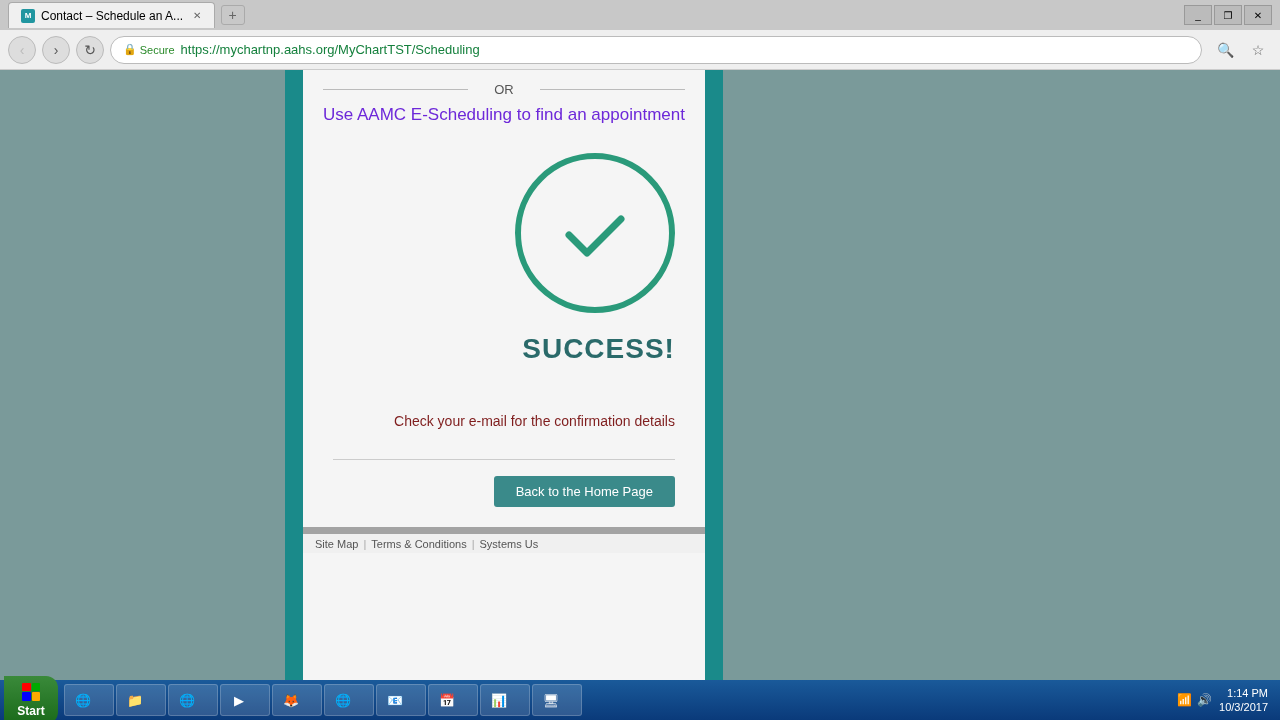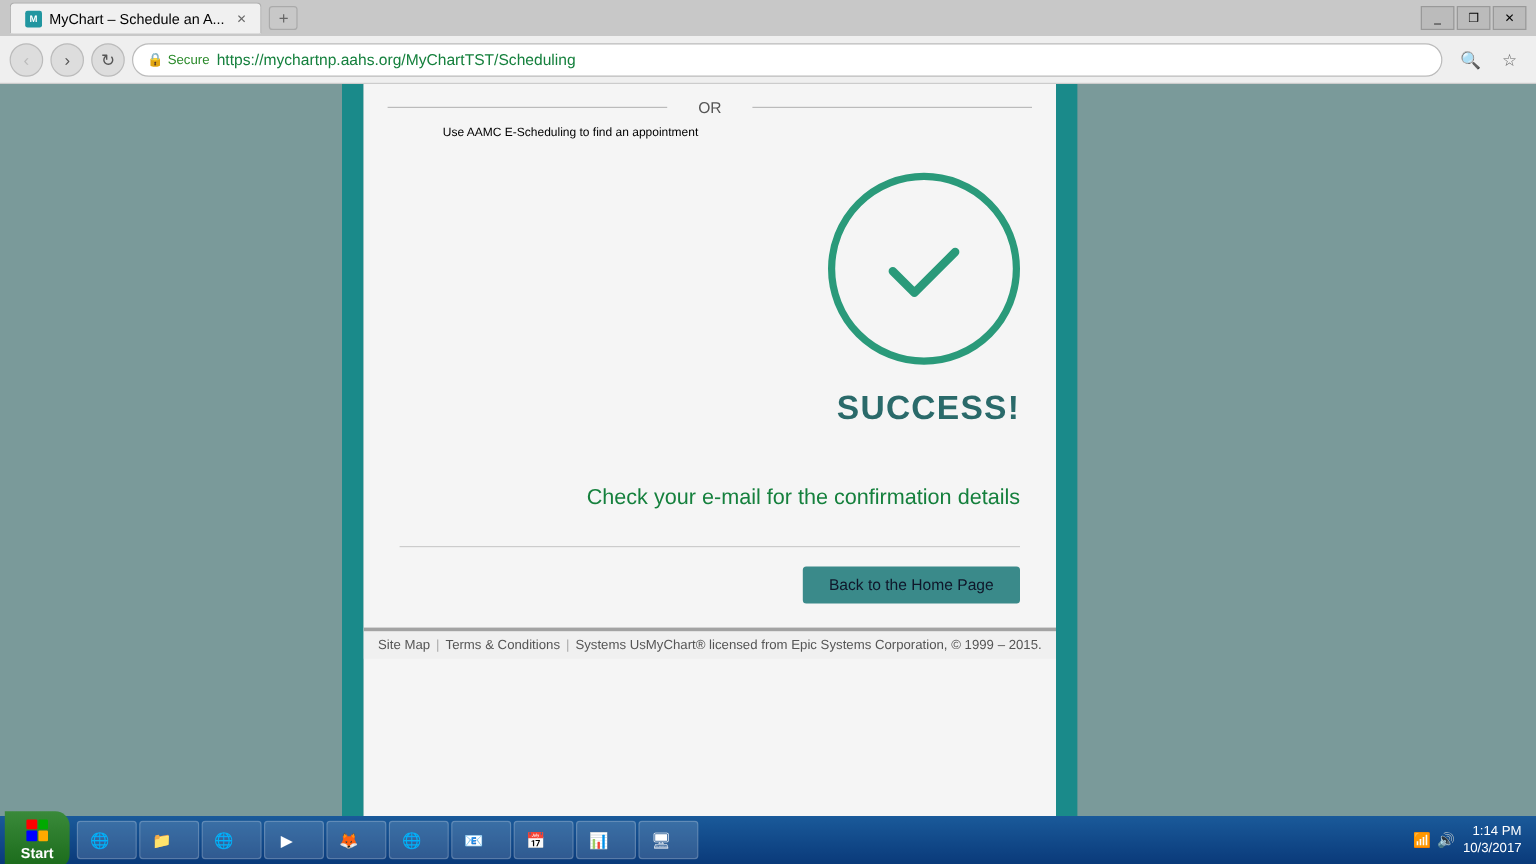--- a/index.html
+++ b/index.html
@@ -179,24 +179,23 @@
       flex: 1;
       height: 1px;
       background: #bbb;
     }
     .or-text {
       font-size: 13px;
       color: #555;
     }
 
     .e-scheduling-text {
-      font-size: 10px;
-      color: #000000;
+      font-size: 17px;
+      color: #6d28d9;
       margin-top: 4px;
-      margin-left: 46px;
     }
 
     
     .success-area {
       flex: 1;
       display: flex;
       flex-direction: column;
       align-items: flex-end;
       justify-content: center;
       padding: 20px 30px 20px;
@@ -230,35 +229,35 @@
     .confirmation-text {
       text-align: center;
       font-size: 14px;
       color: #444;
       line-height: 1.6;
       margin-bottom: 8px;
     }
 
     .email-text {
       text-align: center;
-      font-size: 18px;
-      color: #15803d;
+      font-size: 14px;
+      color: #7f1d1d;
       margin-bottom: 30px;
     }
 
     .divider-line {
       width: 100%;
       height: 1px;
       background: #ccc;
       margin-bottom: 16px;
     }
 
     .home-btn {
       background: #3a8a8a;
-      color: #0f172a;
+      color: #ffffff;
       border: none;
       padding: 8px 22px;
       font-size: 13px;
       cursor: pointer;
       border-radius: 3px;
     }
     .footer-sep {
       color: #aaa;
     }
 
@@ -379,21 +378,21 @@
       flex: 1;
       background: #7a9a9a;
     }
   </style>
 </head>
 <body>
 
 <div class="title-bar">
   <div class="tab">
     <div class="tab-favicon">M</div>
-    <span>MyChart – Schedule an A...</span>
+    <span>Contact – Schedule an A...</span>
     <span class="tab-close">✕</span>
   </div>
   <div class="tab-new">+</div>
   <div class="window-controls">
     <div class="win-btn">_</div>
     <div class="win-btn">❐</div>
     <div class="win-btn">✕</div>
   </div>
 </div>
 
@@ -448,29 +447,28 @@
 
           <div class="email-text">Check your e-mail for the confirmation details</div>
 
           <div style="flex:1;"></div>
 
           <div class="divider-line"></div>
 
           <button class="home-btn">Back to the Home Page</button>
         </div>
 
-        <div style="background:#f0f0f0; border-top:3px solid #a3a3a3; height:26px; display:flex; align-items:center; justify-content:space-between; padding:0 12px; font-size:11px; color:#555;">
+        <div style="background:#f0f0f0; border-top:7px solid #a3a3a3; height:26px; display:flex; align-items:center; justify-content:space-between; padding:0 12px; font-size:11px; color:#555;">
           <div style="display:flex;gap:5px;align-items:center;">
             <span style="cursor:pointer;">Site Map</span>
             <span class="footer-sep">|</span>
             <span style="cursor:pointer;">Terms &amp; Conditions</span>
             <span class="footer-sep">|</span>
             <span style="cursor:pointer;">Systems Us</span>
           </div>
-          <div>MyChart® licensed from Epic Systems Corporation, © 1999 – 2015.</div>
         </div>
       </div>
 
       <div class="side-accent-right"></div>
     </div>
   </div>
 
   <div class="right-bg"></div>
 </div>
 

